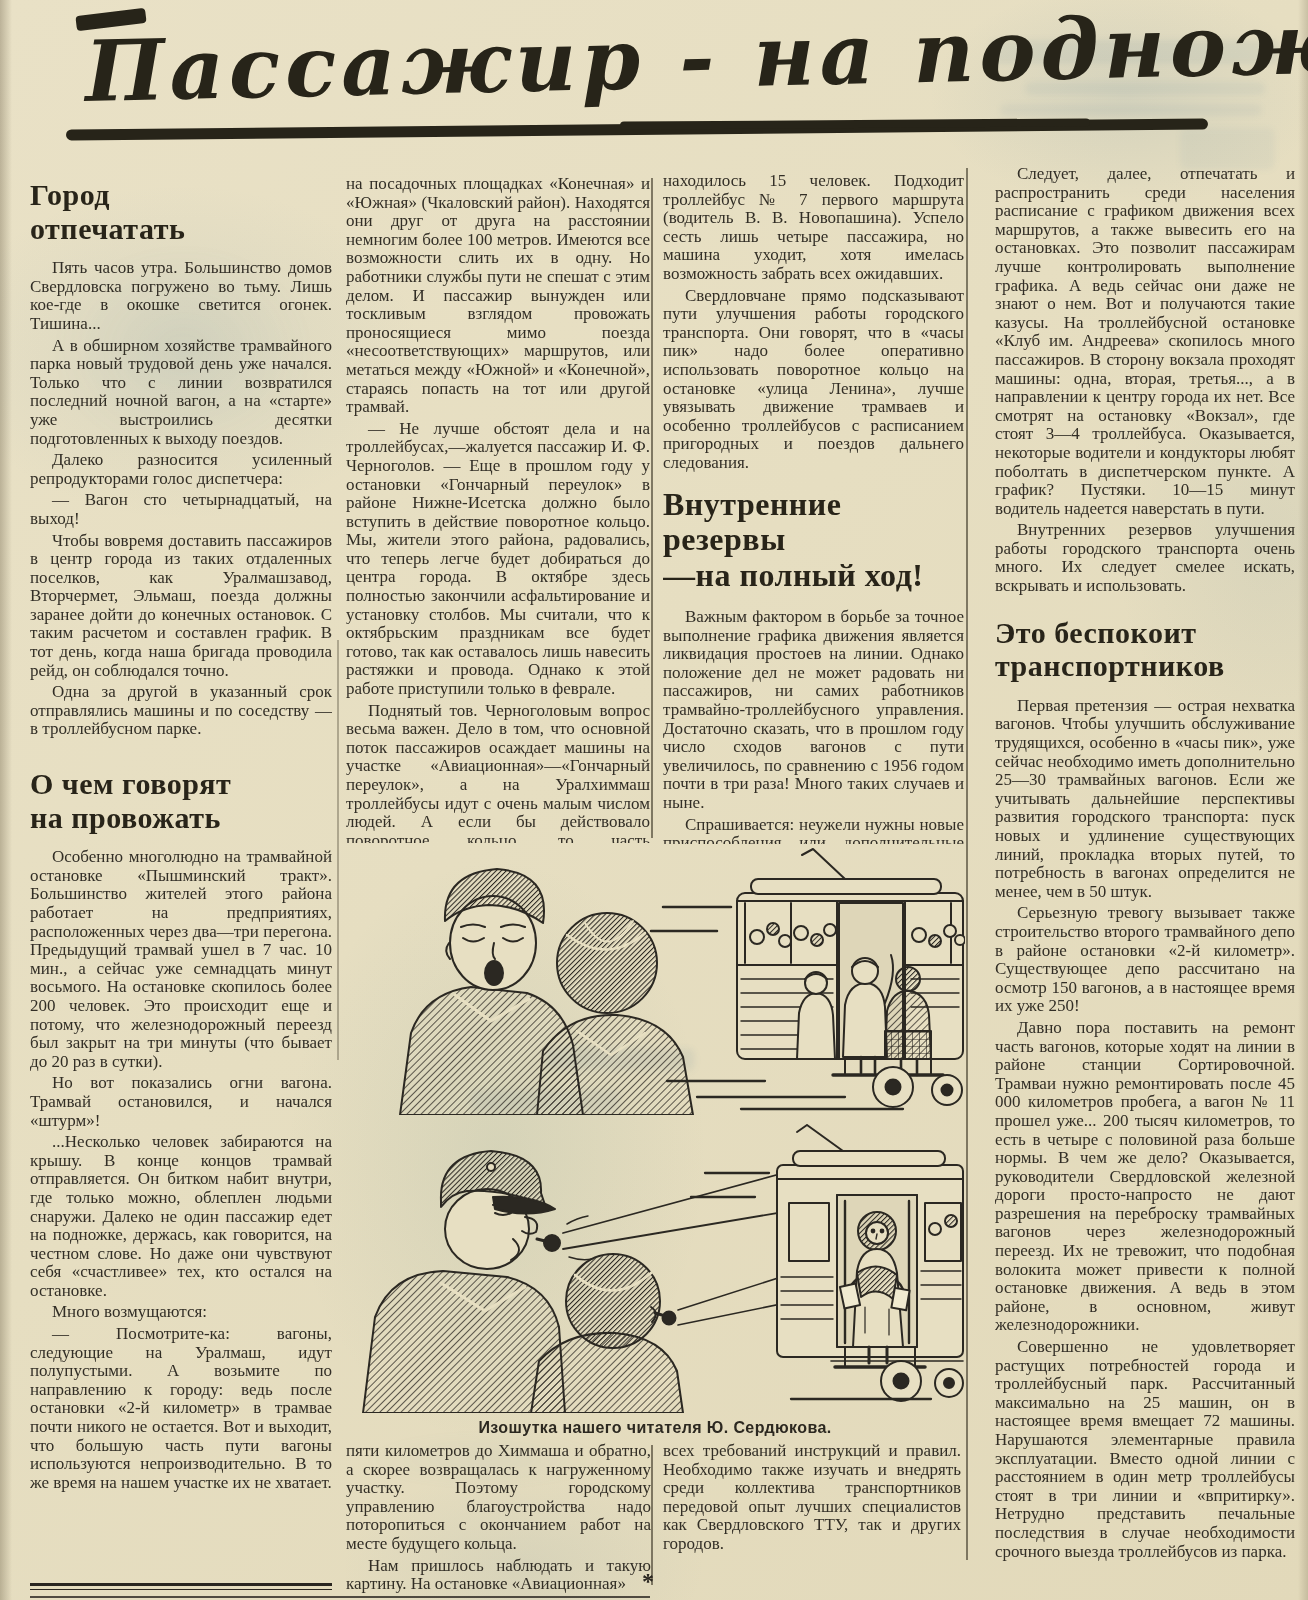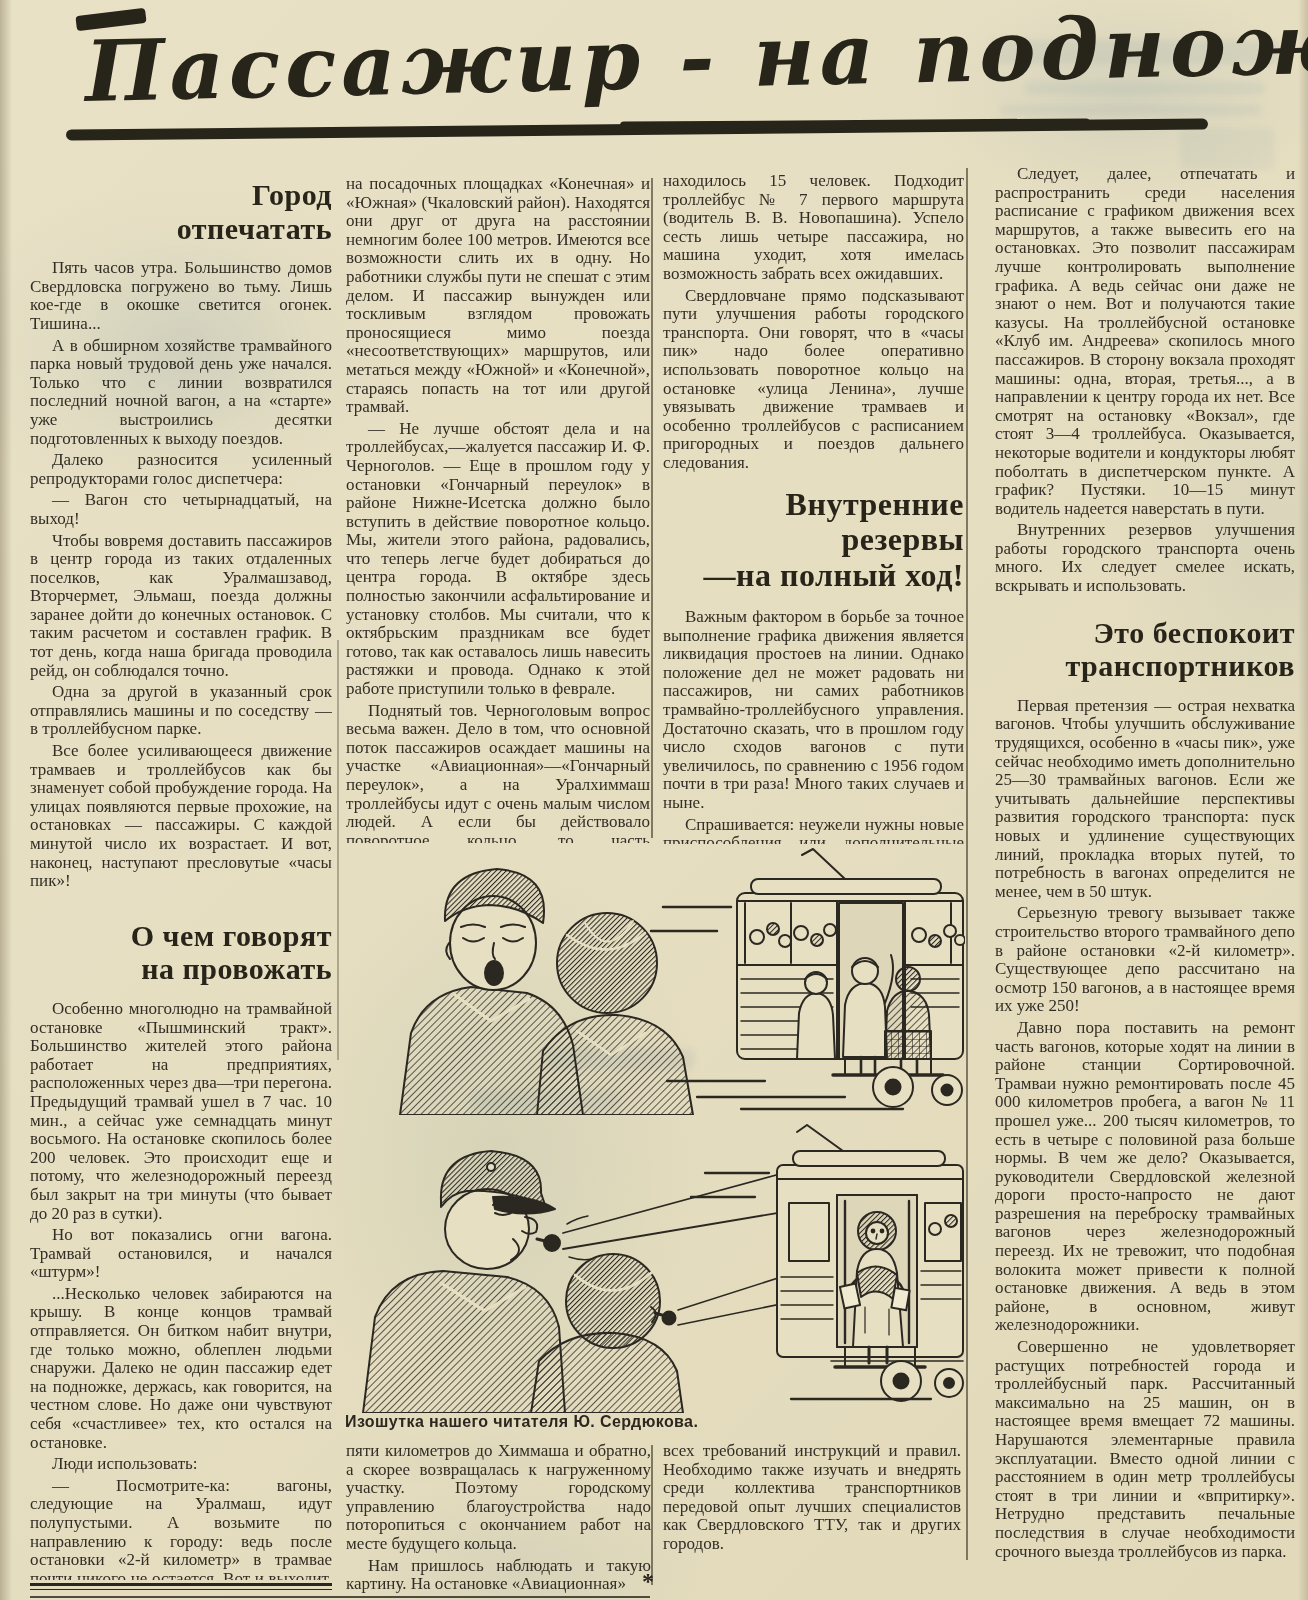--- a/index.html
+++ b/index.html
@@ -30,31 +30,31 @@
   .underline{position:absolute;left:66px;top:124px;width:1142px;height:11px;background:#272419;
       border-radius:6px;transform:rotate(-0.55deg);}
   .underline2{position:absolute;left:620px;top:120px;width:470px;height:8px;background:#272419;
       border-radius:5px;transform:rotate(-0.4deg);}
 
   
   .col{position:absolute;overflow:hidden;color:#322e26;font-size:17px;line-height:18.6px;
       text-align:justify;}
   .col p{margin:0 0 3px 0;text-indent:22px;}
   .col p.cont{text-indent:0;}
-  .headline{font-weight:700;text-align:right;font-size:30px;line-height:1.12;
+  .headline{font-weight:700;text-align:left;font-size:30px;line-height:1.12;
       color:#282419;margin:10px 0 14px 0;letter-spacing:.5px;}
   .headline .l{display:block;}
   .headline.big{font-size:32px;margin-top:14px;}
 
   .vrule{position:absolute;width:2px;background:#46402f;opacity:.65;}
 
   
   .illus{position:absolute;left:345px;top:843px;width:620px;height:596px;}
   .illus svg{position:absolute;left:0;}
-  .caption{position:absolute;left:0;bottom:8px;width:100%;text-align:left;
+  .caption{position:absolute;left:0;bottom:2px;width:100%;text-align:center;
       font-family:"Liberation Sans","DejaVu Sans",sans-serif;font-weight:700;
       font-size:16px;color:#2c2820;letter-spacing:.4px;}
 
   .rule-col1{position:absolute;left:30px;top:1583px;width:302px;height:3px;
       border-top:3px solid #2a2620;border-bottom:1px solid #2a2620;}
   .star{position:absolute;left:642px;top:1568px;font-size:24px;font-weight:700;color:#2a2620;}
   .rule-bottom{position:absolute;left:30px;top:1596px;width:620px;height:2px;background:#2a2620;opacity:.8;}
 </style>
 </head>
 <body>
@@ -88,29 +88,28 @@
     <div class="headline">
       <span class="l">Город</span>
       <span class="l">отпечатать</span>
     </div>
     <p>Пять часов утра. Большинство домов Свердловска погружено во тьму. Лишь кое-где в окошке светится огонек. Тишина...</p>
     <p>А в обширном хозяйстве трамвайного парка новый трудовой день уже начался. Только что с линии возвратился последний ночной вагон, а на «старте» уже выстроились десятки подготовленных к выходу поездов.</p>
     <p>Далеко разносится усиленный репродукторами голос диспетчера:</p>
     <p>— Вагон сто четырнадцатый, на выход!</p>
     <p>Чтобы вовремя доставить пассажиров в центр города из таких отдаленных поселков, как Уралмашзавод, Вторчермет, Эльмаш, поезда должны заранее дойти до конечных остановок. С таким расчетом и составлен график. В тот день, когда наша бригада проводила рейд, он соблюдался точно.</p>
     <p>Одна за другой в указанный срок отправлялись машины и по соседству — в троллейбусном парке.</p>
-    <p>Все более усиливающееся движение трамваев и троллейбусов как бы знаменует собой пробуждение города. На улицах появляются первые прохожие, на остановках — пассажиры. С каждой минутой число их возрастает. И вот, наконец, наступают пресловутые «часы пик»!</p>
     <div class="headline" style="margin-top:28px;">
       <span class="l">О чем говорят</span>
       <span class="l">на провожать</span>
     </div>
     <p>Особенно многолюдно на трамвайной остановке «Пышминский тракт». Большинство жителей этого района работает на предприятиях, расположенных через два—три перегона. Предыдущий трамвай ушел в 7 час. 10 мин., а сейчас уже семнадцать минут восьмого. На остановке скопилось более 200 человек. Это происходит еще и потому, что железнодорожный переезд был закрыт на три минуты (что бывает до 20 раз в сутки).</p>
     <p>Но вот показались огни вагона. Трамвай остановился, и начался «штурм»!</p>
     <p>...Несколько человек забираются на крышу. В конце концов трамвай отправляется. Он битком набит внутри, где только можно, облеплен людьми снаружи. Далеко не один пассажир едет на подножке, держась, как говорится, на честном слове. Но даже они чувствуют себя «счастливее» тех, кто остался на остановке.</p>
-    <p>Люди использовать:</p>
+    <p>Много возмущаются:</p>
     <p>— Посмотрите-ка: вагоны, следующие на Уралмаш, идут полупустыми. А возьмите по направлению к городу: ведь после остановки «2-й километр» в трамвае почти никого не остается. Вот и выходит, что большую часть пути вагоны используются непроизводительно. В то же время на нашем участке их не хватает.</p>
 
   </div>
 
   <div class="col" style="left:346px;top:175px;width:304px;height:668px;">
     <p class="cont">на посадочных площадках «Конечная» и «Южная» (Чкаловский район). Находятся они друг от друга на расстоянии немногим более 100 метров. Имеются все возможности слить их в одну. Но работники службы пути не спешат с этим делом. И пассажир вынужден или тоскливым взглядом провожать проносящиеся мимо поезда «несоответствующих» маршрутов, или метаться между «Южной» и «Конечной», стараясь попасть на тот или другой трамвай.</p>
     <p>— Не лучше обстоят дела и на троллейбусах,—жалуется пассажир И. Ф. Черноголов. — Еще в прошлом году у остановки «Гончарный переулок» в районе Нижне-Исетска должно было вступить в действие поворотное кольцо. Мы, жители этого района, радовались, что теперь легче будет добираться до центра города. В октябре здесь полностью закончили асфальтирование и установку столбов. Мы считали, что к октябрьским праздникам все будет готово, так как оставалось лишь навесить растяжки и провода. Однако к этой работе приступили только в феврале.</p>
     <p>Поднятый тов. Черноголовым вопрос весьма важен. Дело в том, что основной поток пассажиров осаждает машины на участке «Авиационная»—«Гончарный переулок», а на Уралхиммаш троллейбусы идут с очень малым числом людей. А если бы действовало поворотное кольцо, то часть троллейбусов не делала бы лишних</p>
   </div>
 

